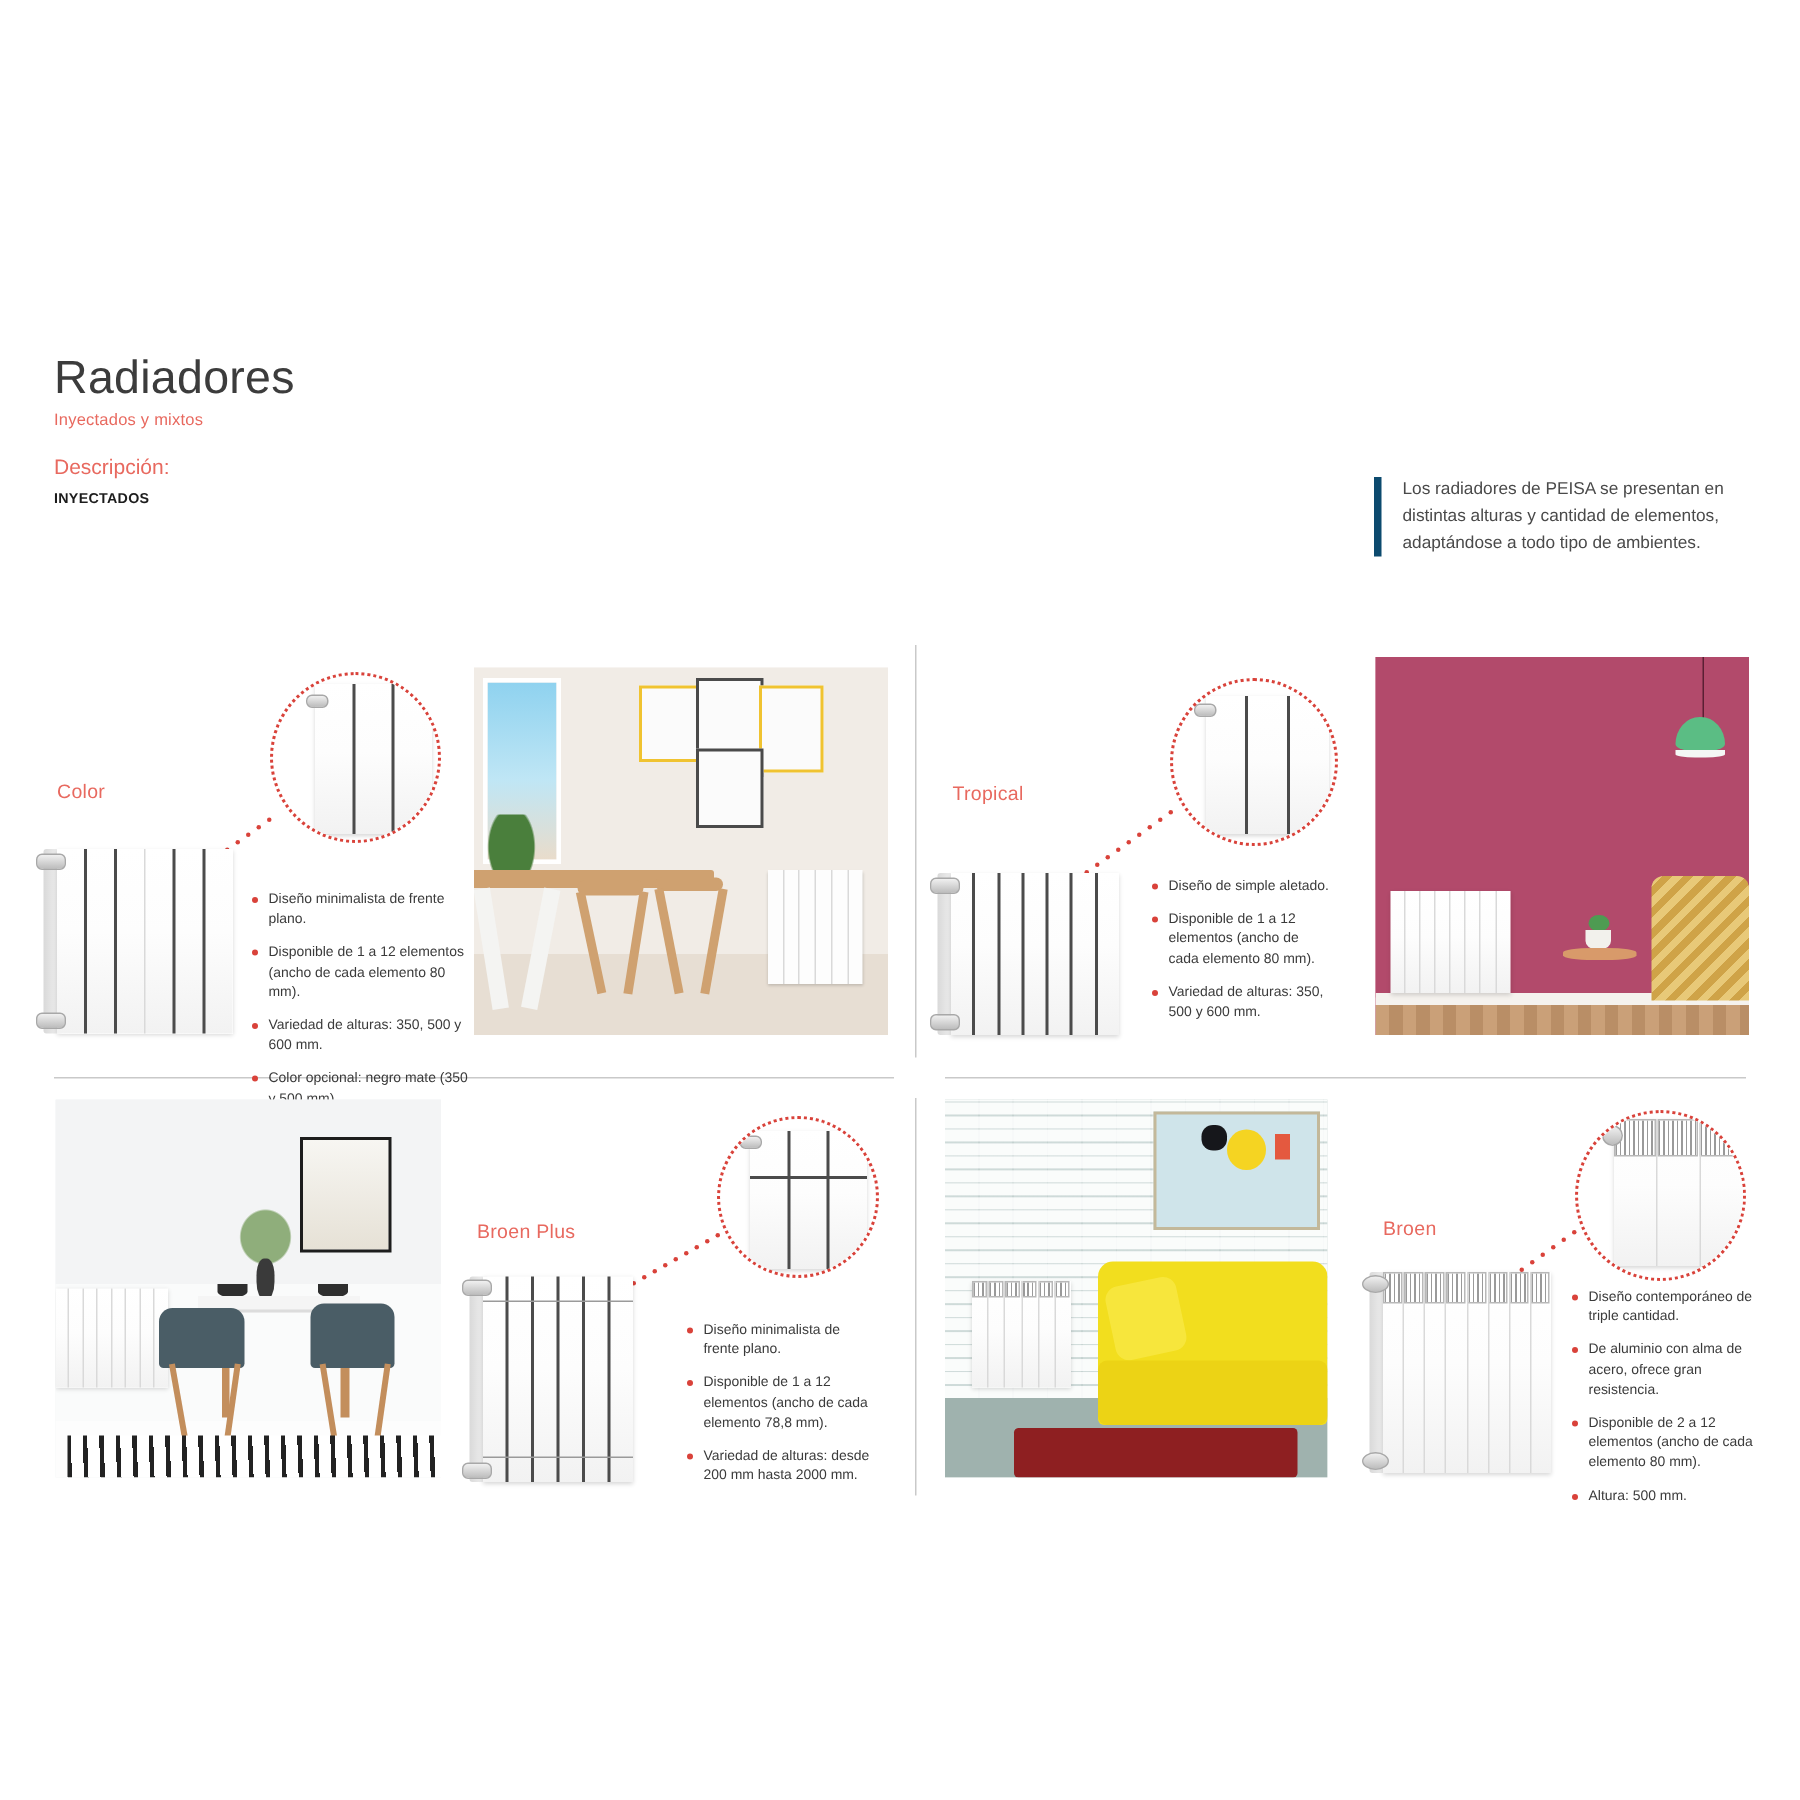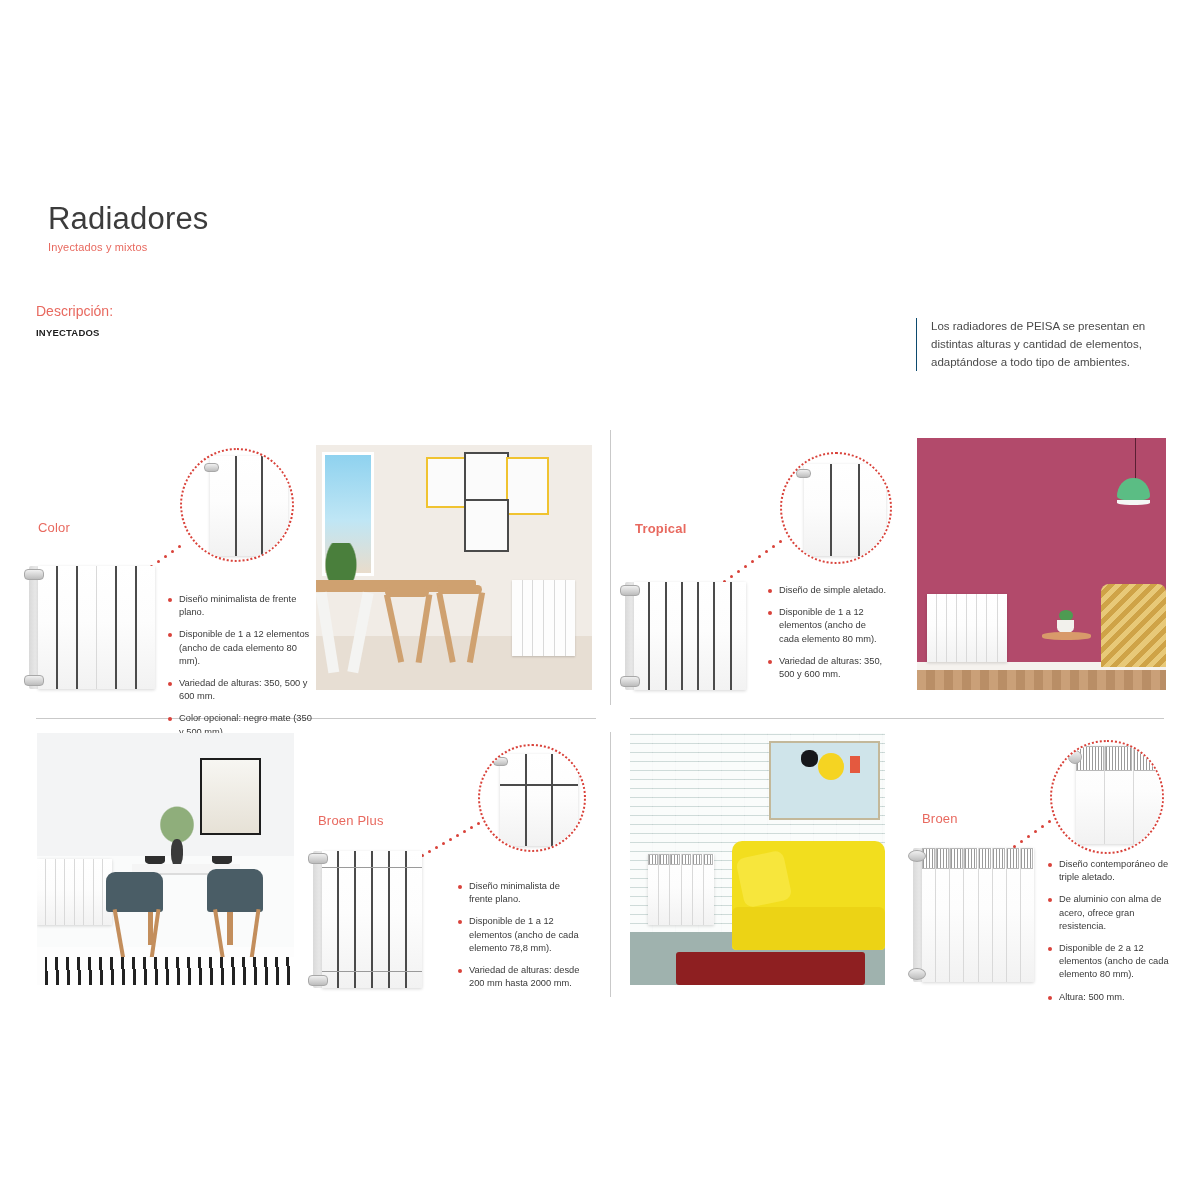--- a/index.html
+++ b/index.html
@@ -8,41 +8,41 @@
     width:1200px;height:1200px;
     background:#ffffff;
     font-family:"Liberation Sans","DejaVu Sans",sans-serif;
     color:#2b2b2b;
     overflow:hidden;
     position:relative;
   }
   .page{position:relative;width:1200px;height:1200px;}
 
   
-  .hdr{position:absolute;left:36px;top:203px;margin-left:12px;}
+  .hdr{position:absolute;left:36px;top:236px;}
   .hdr h1{
     margin:0;font-weight:300;font-size:31px;letter-spacing:.2px;
     color:#3c3c3c;line-height:1.05;
   }
   .hdr .sub{
     margin-top:5px;font-size:11px;color:#e8695f;letter-spacing:.15px;
   }
   .desc-title{
     position:absolute;left:36px;top:303px;
     font-size:14px;color:#e8695f;
   }
 
   .col-inyectados{position:absolute;left:36px;top:327px;width:268px;}
   .col-mixtos{position:absolute;left:320px;top:327px;width:275px;}
   .col-h{font-size:9.5px;font-weight:bold;color:#1c1c1c;letter-spacing:.2px;margin-bottom:3px;}
   .col-p{font-size:9.5px;line-height:1.42;color:#3a3a3a;}
 
   .callout-right{
     position:absolute;left:916px;top:318px;width:255px;
-    padding-left:14px;border-left:1px solid #0c4a6e;
+    padding-left:14px;border-left:5px solid #0c4a6e;
   }
   .callout-right p{margin:0;font-size:11.5px;line-height:1.55;color:#4a4a4a;}
 
   
   .divider{position:absolute;height:1px;background:#c9c9c9;}
   .vdiv{position:absolute;width:1px;background:#c9c9c9;}
 
   
   .panel{position:absolute;}
   .model-name{
@@ -309,21 +309,21 @@
       <div class="dr-chair" style="left:27%;top:61%;width:2%;height:28%;transform:rotate(-12deg);"></div>
       <div class="dr-chair" style="left:38%;top:61%;width:2%;height:28%;transform:rotate(9deg);"></div>
       <div class="dr-chair" style="left:44%;top:57%;width:16%;height:4%;border-radius:6px;"></div>
       <div class="dr-chair" style="left:46%;top:60%;width:2%;height:29%;transform:rotate(-11deg);"></div>
       <div class="dr-chair" style="left:57%;top:60%;width:2%;height:29%;transform:rotate(10deg);"></div>
     </div>
   </div>
 
   <div class="panel" style="left:0;top:0;">
 
-    <div class="model-name" style="left:635px;top:521px;font-weight:bold;">Tropical</div>
+    <div class="model-name" style="left:635px;top:521px;">Tropical</div>
 
     <div class="zoomcircle" style="left:780px;top:452px;width:108px;height:108px;">
       <div class="zc-inner">
         <div class="rad" style="left:22px;top:10px;width:82px;height:92px;">
           <div class="rad-body"></div>
           <div class="fins">
             <div class="fin dark"></div>
             <div class="fin dark"></div>
             <div class="fin"></div>
           </div>
@@ -598,21 +598,21 @@
         <div class="fin"></div>
         <div class="fin"></div>
       </div>
       <div class="valve" style="left:-14px;top:2px;width:16px;height:10px;border-radius:50%;"></div>
       <div class="valve" style="left:-14px;bottom:2px;width:16px;height:10px;border-radius:50%;"></div>
     </div>
 
     <div class="bullets" style="left:1048px;top:858px;width:128px;">
       <div class="bullet">
         <div class="dot"></div>
-        <div class="txt">Diseño contemporáneo de triple aletado.</div>
+        <div class="txt">Diseño contemporáneo de triple cantidad.</div>
       </div>
       <div class="bullet">
         <div class="dot"></div>
         <div class="txt">De aluminio con alma de acero, ofrece gran resistencia.</div>
       </div>
       <div class="bullet">
         <div class="dot"></div>
         <div class="txt">Disponible de 2 a 12 elementos (ancho de cada elemento 80 mm).</div>
       </div>
       <div class="bullet">

